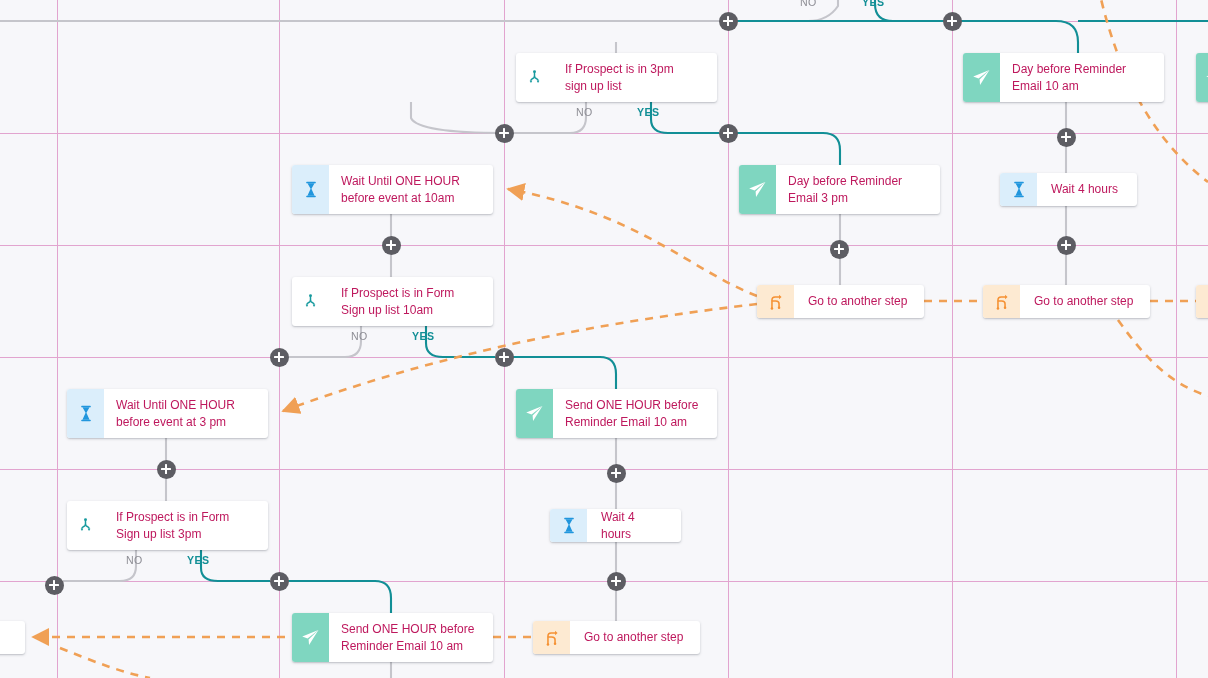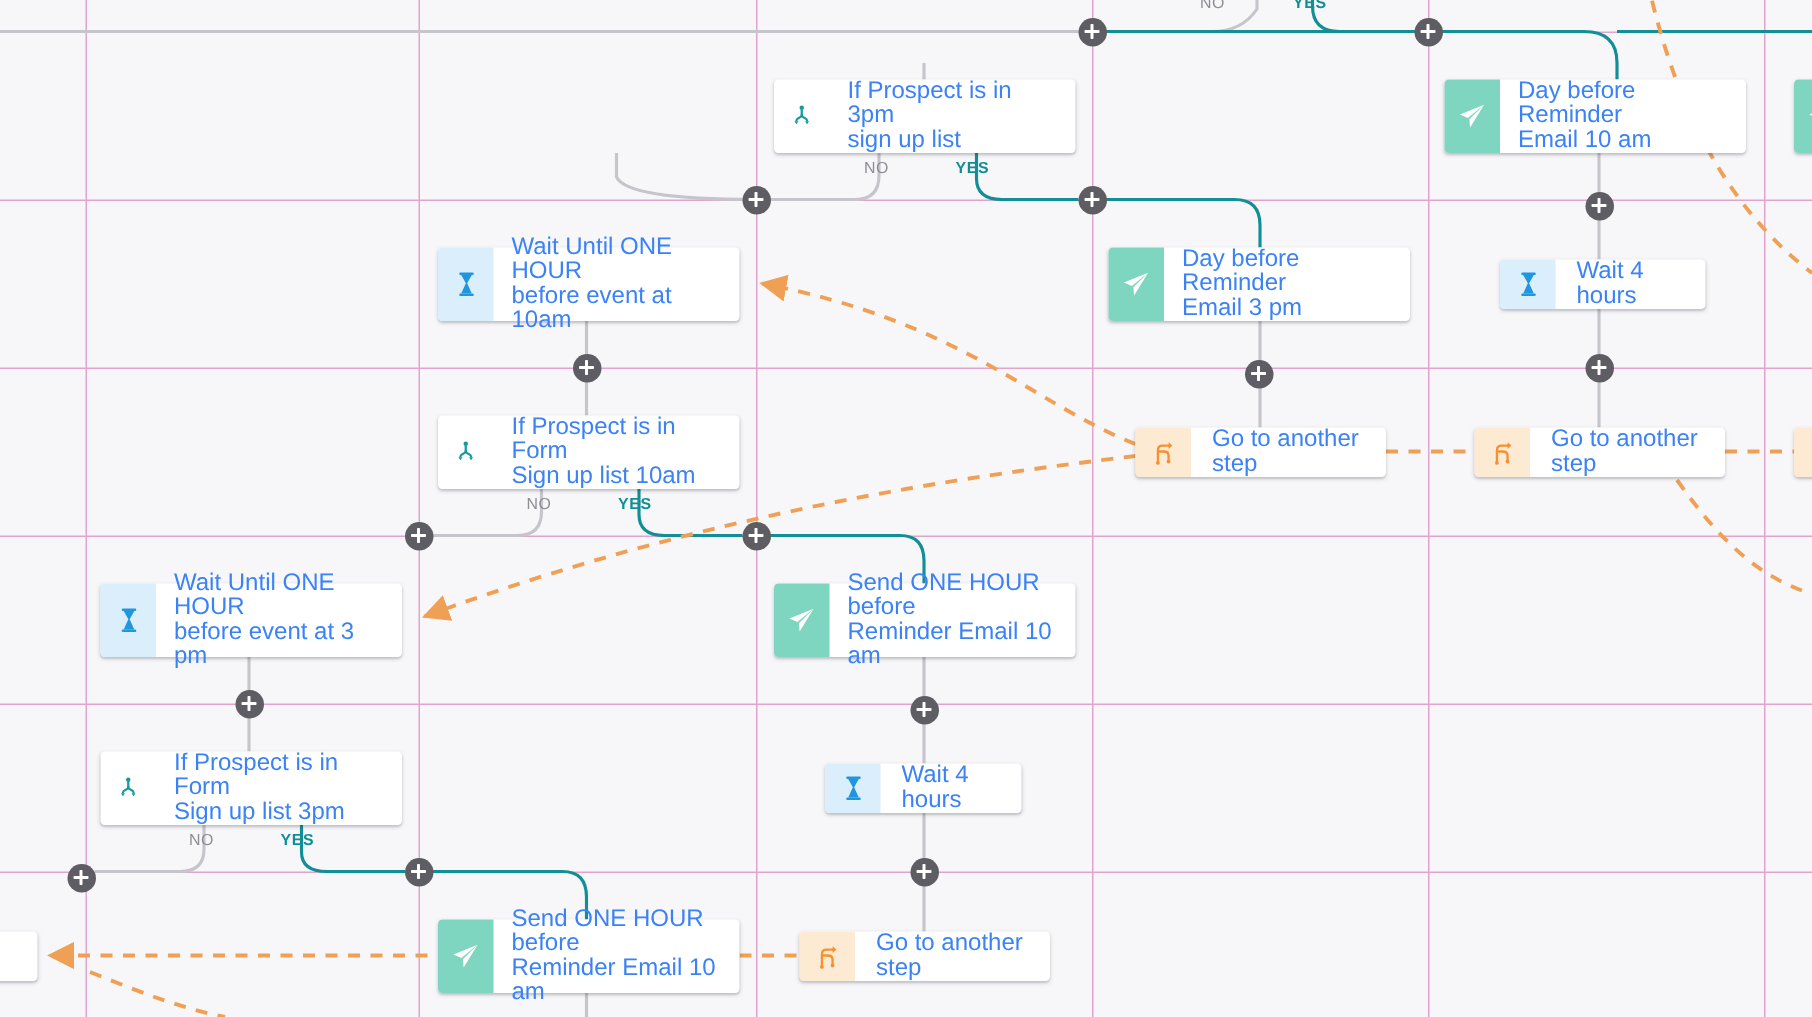--- a/index.html
+++ b/index.html
@@ -26,21 +26,21 @@
     box-shadow:0 1px 3px rgba(40,45,60,.20),0 1px 1px rgba(40,45,60,.10);
     z-index:20;
   }
   .node .ic{
     width:37px;flex:0 0 37px;border-radius:3px 0 0 3px;
     display:flex;align-items:center;justify-content:center;
   }
   .node .lbl{
     flex:1 1 auto;display:flex;align-items:center;
     padding:0 13px 0 12px;
-    font-size:16px;line-height:16.3px;color:#3b82f6;
+    font-size:12px;line-height:16.3px;color:#be185d;
     white-space:pre-line;
   }
   .node.two-line{height:49px;}
   .node.one-line{height:33px;}
   .node.one-line .lbl{padding:0 16px 0 14px;}
   .ic.email{background:#7fd6c0;}
   .ic.wait{background:#dbeefb;}
   .ic.goto{background:#fdead2;}
 
   

